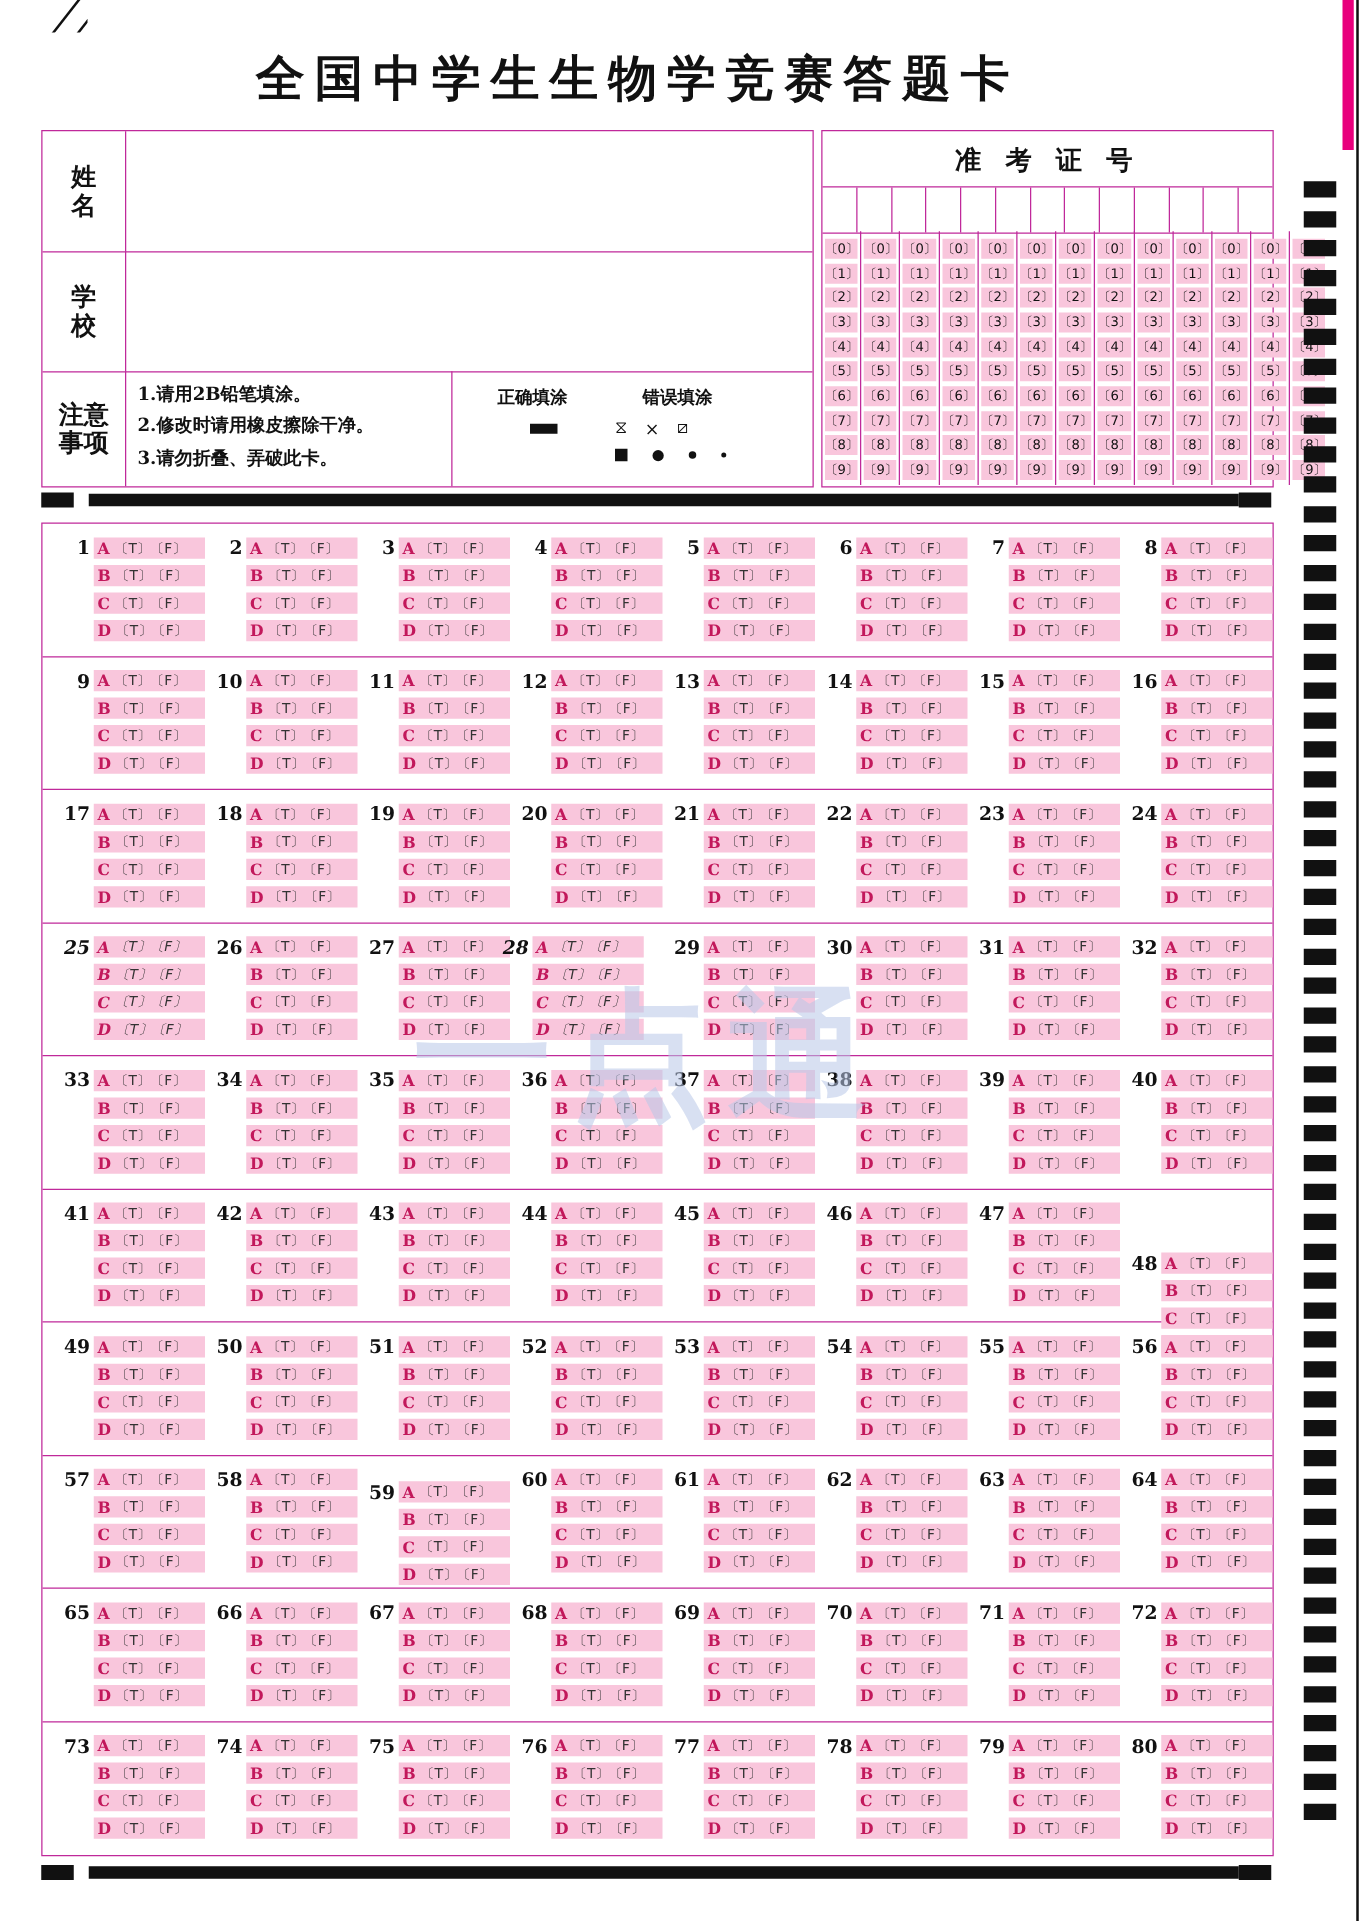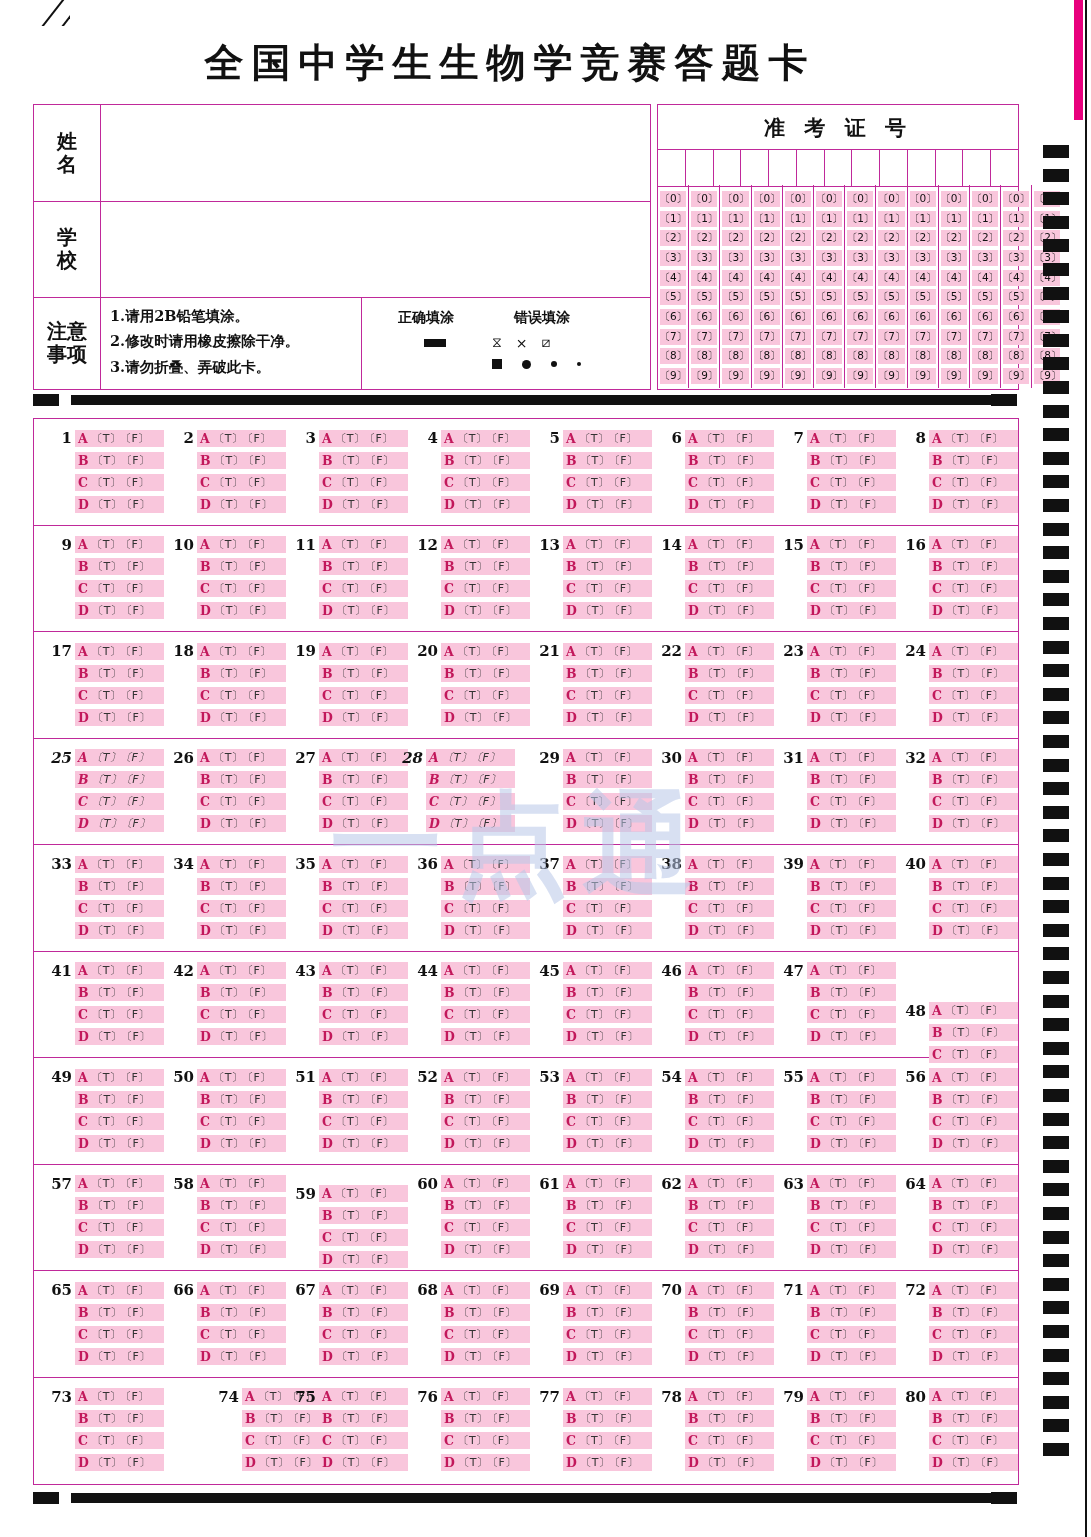--- a/index.html
+++ b/index.html
@@ -2582,21 +2582,21 @@
             </div>
           </div>
           <div class="qline">
             <div class="qnum"></div>
             <div class="qopt">
               <b>D</b>
               <span class="tf">〔T〕〔F〕</span>
             </div>
           </div>
         </div>
-        <div class="qitem" style="left: 134px; margin-left: 45px;">
+        <div class="qitem" style="left: 134px;">
           <div class="qline">
             <div class="qnum">74</div>
             <div class="qopt">
               <b>A</b>
               <span class="tf">〔T〕〔F〕</span>
             </div>
           </div>
           <div class="qline">
             <div class="qnum"></div>
             <div class="qopt">

